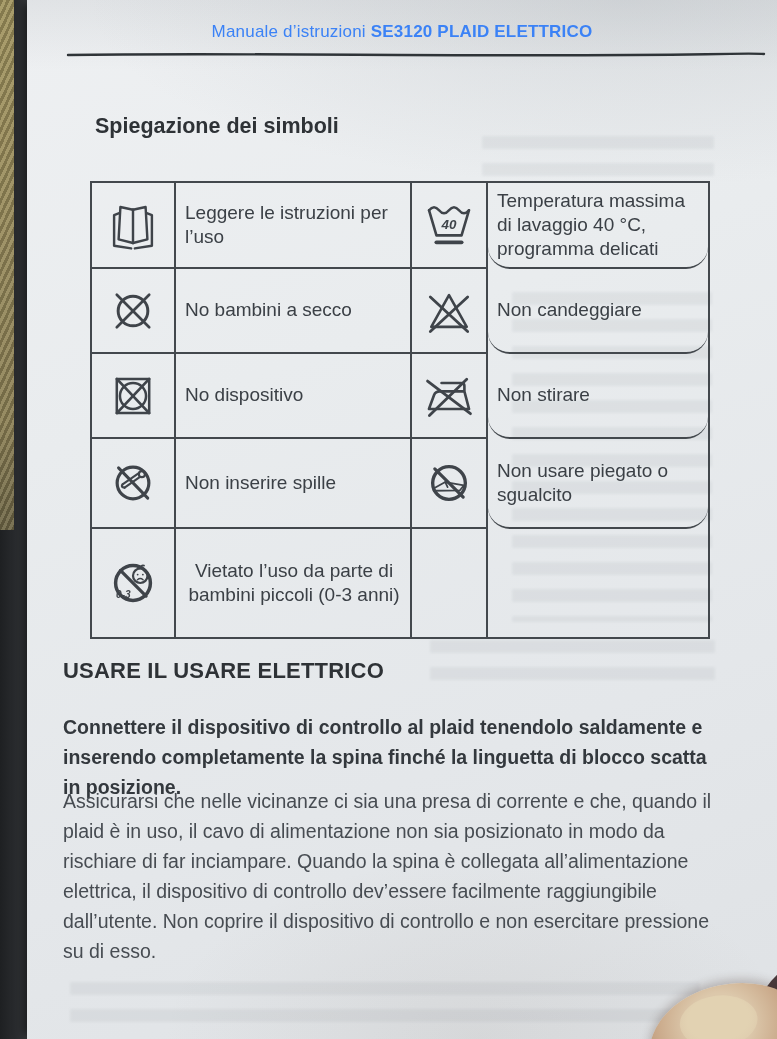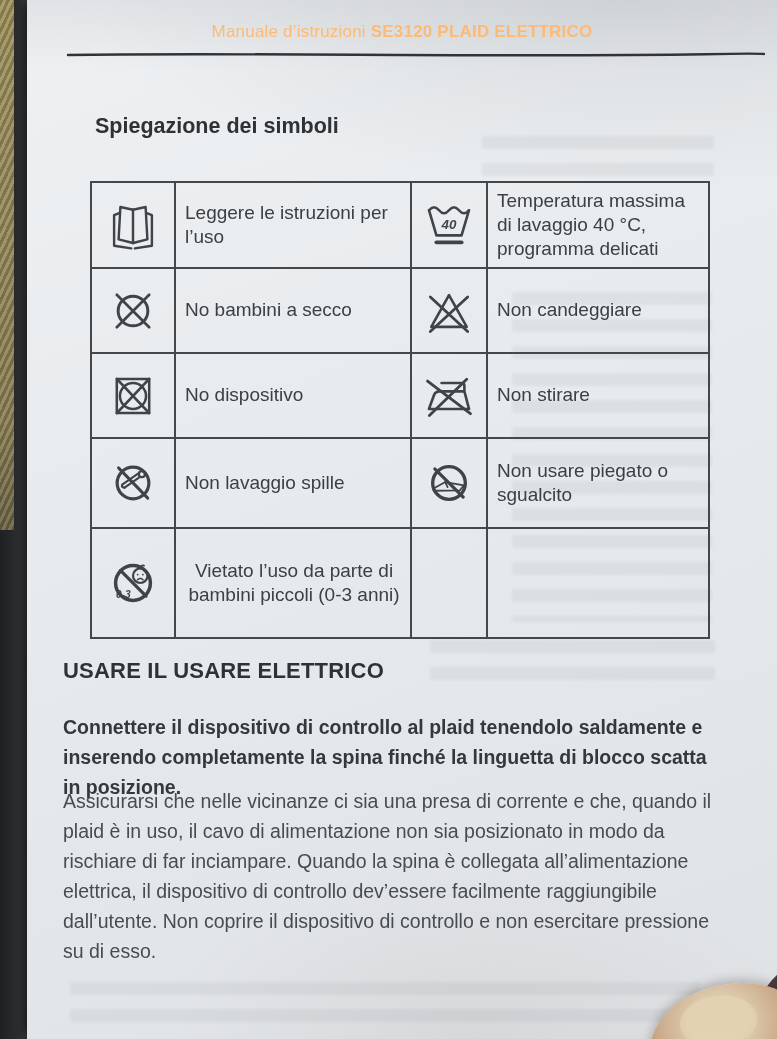--- a/index.html
+++ b/index.html
@@ -38,35 +38,35 @@
   }
   .g1 { left:482px; top:136px; width:232px; height:46px; }
   .g2 { left:512px; top:292px; width:200px; height:330px; }
   .g3 { left:430px; top:640px; width:285px; height:45px; }
   .g4 { left:70px;  top:982px; width:630px; height:46px; }
 
   .layer { position:absolute; inset:0; z-index:5; }
 
   
   .header { position:absolute; left:27px; right:0; top:22px; text-align:center;
-    font-size:17px; color:#fdba74; letter-spacing:.2px; }
+    font-size:17px; color:#3b82f6; letter-spacing:.2px; }
   .header b { font-weight:700; }
   .rule { position:absolute; left:66px; top:50px; }
 
   
   .sym-title { position:absolute; left:95px; top:114px; font-size:21.5px; font-weight:700; color:#2e3236; }
 
   
   .sym-table { position:absolute; left:90px; top:181px;
     display:grid; grid-template-columns:84px 236px 76px 220px;
     grid-template-rows:86px 85px 85px 90px 108px;
     border:2.5px solid #43484d; background:transparent; }
   .cell { border-right:2px solid #43484d; border-bottom:2px solid #43484d;
     display:flex; align-items:center; color:#3b4046; }
-  .cell.c4 { border-right:none; }
+  .cell.c4 { border-right:none;border-radius:22px; }
   .cell.lastrow { border-bottom:none;text-align:center; }
   .cell.icon { justify-content:center;font-style:italic; }
   .cell.text { padding:5px 7px 5px 9px; font-size:19px; line-height:1.28; }
 
   .sym-svg { display:block; }
   .sym-svg .s  { stroke:#3f444a; fill:none; stroke-linecap:round; stroke-linejoin:round; }
   .sym-svg .tfill { fill:#3f444a; stroke:none; font-family:"Liberation Sans",sans-serif; font-weight:700; }
   .sym-svg .dot { fill:#3f444a; stroke:none; }
 
   
@@ -174,21 +174,21 @@
       <div class="cell icon c1">
         <svg class="sym-svg" width="56" height="56" viewBox="0 0 60 60">
           <circle class="s" stroke-width="3.4" cx="30" cy="30" r="17"></circle>
           <circle class="s" stroke-width="2.3" cx="39.5" cy="20.5" r="3.2"></circle>
           <path class="s" stroke-width="2.3" d="M37.5 23.5 L21 35"></path>
           <path class="s" stroke-width="2.3" d="M36.2 19.5 L18.8 31.5"></path>
           <path class="s" stroke-width="2.3" d="M18.8 31.5 Q16.5 34.6 21 35"></path>
           <path class="s" stroke-width="3.2" d="M14.5 13.8 L45.8 46.2"></path>
         </svg>
       </div>
-      <div class="cell text c2">Non lavaggio spille</div>
+      <div class="cell text c2">Non inserire spille</div>
       <div class="cell icon c3">
         <svg class="sym-svg" width="56" height="56" viewBox="0 0 60 60">
           <circle class="s" stroke-width="3.6" cx="30" cy="30" r="17.5"></circle>
           <path class="s" stroke-width="1.9" d="M13.5 36 L26 29 L46 32.5 L41.5 38 L13.5 38.3 Z"></path>
           <path class="s" stroke-width="1.9" d="M26 29 L28.5 34.5"></path>
           <path class="s" stroke-width="3.4" d="M14.8 14.8 L45.2 45.2"></path>
         </svg>
       </div>
       <div class="cell text c4">Non usare piegato o sgualcito</div>
 

